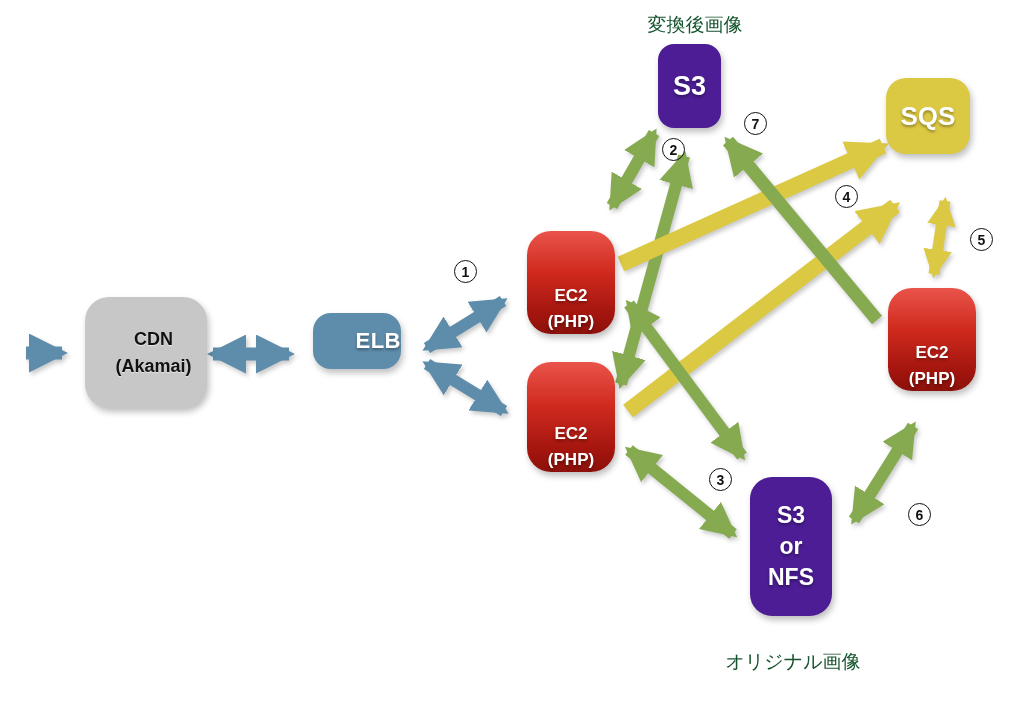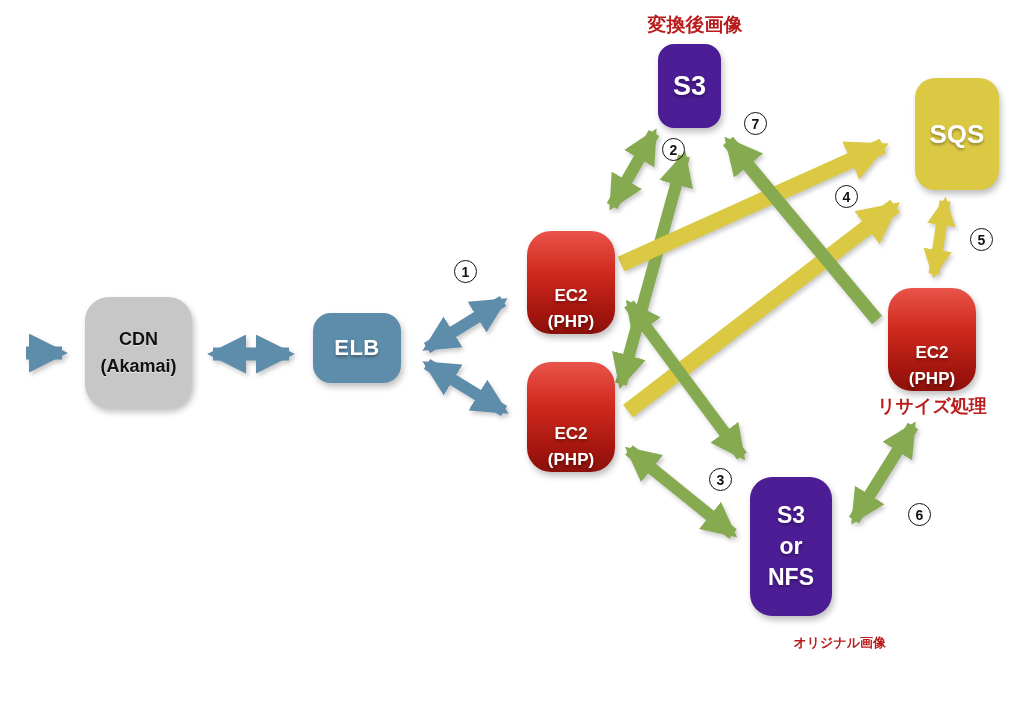--- a/index.html
+++ b/index.html
@@ -8,33 +8,33 @@
     font-family:"Liberation Sans","DejaVu Sans",sans-serif;
   }
   svg.arrows{position:absolute;left:0;top:0;}
   .arrowlayer{filter:drop-shadow(2px 3px 2px rgba(80,80,80,0.30));}
   .node{
     position:absolute;display:flex;flex-direction:column;align-items:center;justify-content:center;
     font-weight:bold;color:#fff;text-align:center;
     box-shadow:2px 4px 6px rgba(0,0,0,0.25);
   }
   .node span{text-shadow:0 2px 3px rgba(0,0,0,0.35);}
-  .gray{background:#c7c7c7;border-radius:24px;color:#111;font-size:18px;line-height:1.45;}
+  .gray{background:#c7c7c7;border-radius:24px;color:#111;font-size:18px;line-height:1.45;padding-left:15px;}
   .gray span{text-shadow:0 1px 1px rgba(255,255,255,0.6);}
   .blue-node{background:#5e8dac;border-radius:18px;font-size:22px;letter-spacing:0.5px;}
   .ec2{
     background:linear-gradient(180deg,#e9544a 0%,#d02a1e 40%,#a3150e 80%,#8c110b 100%);
     border-radius:24px;font-size:17px;line-height:1.5;justify-content:flex-end;
   }
   .green-node{background:#4c1d95;border-radius:16px;}
   #s3{font-size:27px;}
   #s3nfs{border-radius:22px;font-size:23px;line-height:1.35;}
   .yellow-node{background:#dcc943;border-radius:20px;font-size:26px;}
   .caption{
-    position:absolute;font-weight:bold;color:#b91c1c;text-align:center;font-size:18px;
+    position:absolute;font-weight:normal;color:#14532d;text-align:center;font-size:18px;
   }
   .step{
     position:absolute;width:21px;height:21px;border:1.7px solid #111;border-radius:50%;
     display:flex;align-items:center;justify-content:center;
     font-size:14px;font-weight:bold;color:#111;background:transparent;line-height:1;
   }
 </style>
 </head>
 <body>
 
@@ -72,56 +72,55 @@
       <line x1="427" y1="348" x2="503" y2="301" stroke="#5e8dac" stroke-width="12" marker-start="url(#ab)" marker-end="url(#ab)"></line>
       <line x1="427" y1="364" x2="504" y2="411" stroke="#5e8dac" stroke-width="12" marker-start="url(#ab)" marker-end="url(#ab)"></line>
     </g>
   </svg>
 
   <div class="node gray" style="left:85px;top:297px;width:107px;height:111px;">
     <span>CDN</span>
     <span>(Akamai)</span>
   </div>
 
-  <div class="node blue-node" style="left:313px;top:313px;width:88px;height:70px;">
+  <div class="node blue-node" style="left:313px;top:313px;width:88px;height:56px;align-items:flex-end;">
     <span>ELB</span>
   </div>
 
   <div class="node ec2" style="left:527px;top:231px;width:88px;height:103px;">
     <span>EC2</span>
     <span>(PHP)</span>
   </div>
 
   <div class="node ec2" style="left:527px;top:362px;width:88px;height:110px;">
     <span>EC2</span>
     <span>(PHP)</span>
   </div>
 
   <div class="node green-node" id="s3" style="left:658px;top:44px;width:63px;height:84px;">
     <span>S3</span>
   </div>
 
-  <div class="node yellow-node" style="left:915px;top:78px;width:84px;height:112px;">
+  <div class="node yellow-node" style="left:886px;top:78px;width:84px;height:76px;">
     <span>SQS</span>
   </div>
 
   <div class="node ec2" style="left:888px;top:288px;width:88px;height:103px;">
     <span>EC2</span>
     <span>(PHP)</span>
   </div>
 
   <div class="node green-node" id="s3nfs" style="left:750px;top:477px;width:82px;height:139px;">
     <span>S3</span>
     <span>or</span>
     <span>NFS</span>
   </div>
 
   <div class="caption" style="left:597px;top:12px;width:196px;font-size:19px;">変換後画像</div>
-  <div class="caption" style="left:846px;top:394px;width:172px;">リサイズ処理</div>
-  <div class="caption" style="left:700px;top:634px;width:186px;font-size:13px;text-align:right;">オリジナル画像</div>
+  <div class="caption" style="left:700px;top:649px;width:186px;font-size:19px;">オリジナル画像</div>
 
   <div class="step" style="left:454px;top:260px;">1</div>
   <div class="step" style="left:662px;top:138px;">2</div>
   <div class="step" style="left:709px;top:468px;">3</div>
   <div class="step" style="left:835px;top:185px;">4</div>
   <div class="step" style="left:970px;top:228px;">5</div>
   <div class="step" style="left:908px;top:503px;">6</div>
   <div class="step" style="left:744px;top:112px;">7</div>
 
 </div>

